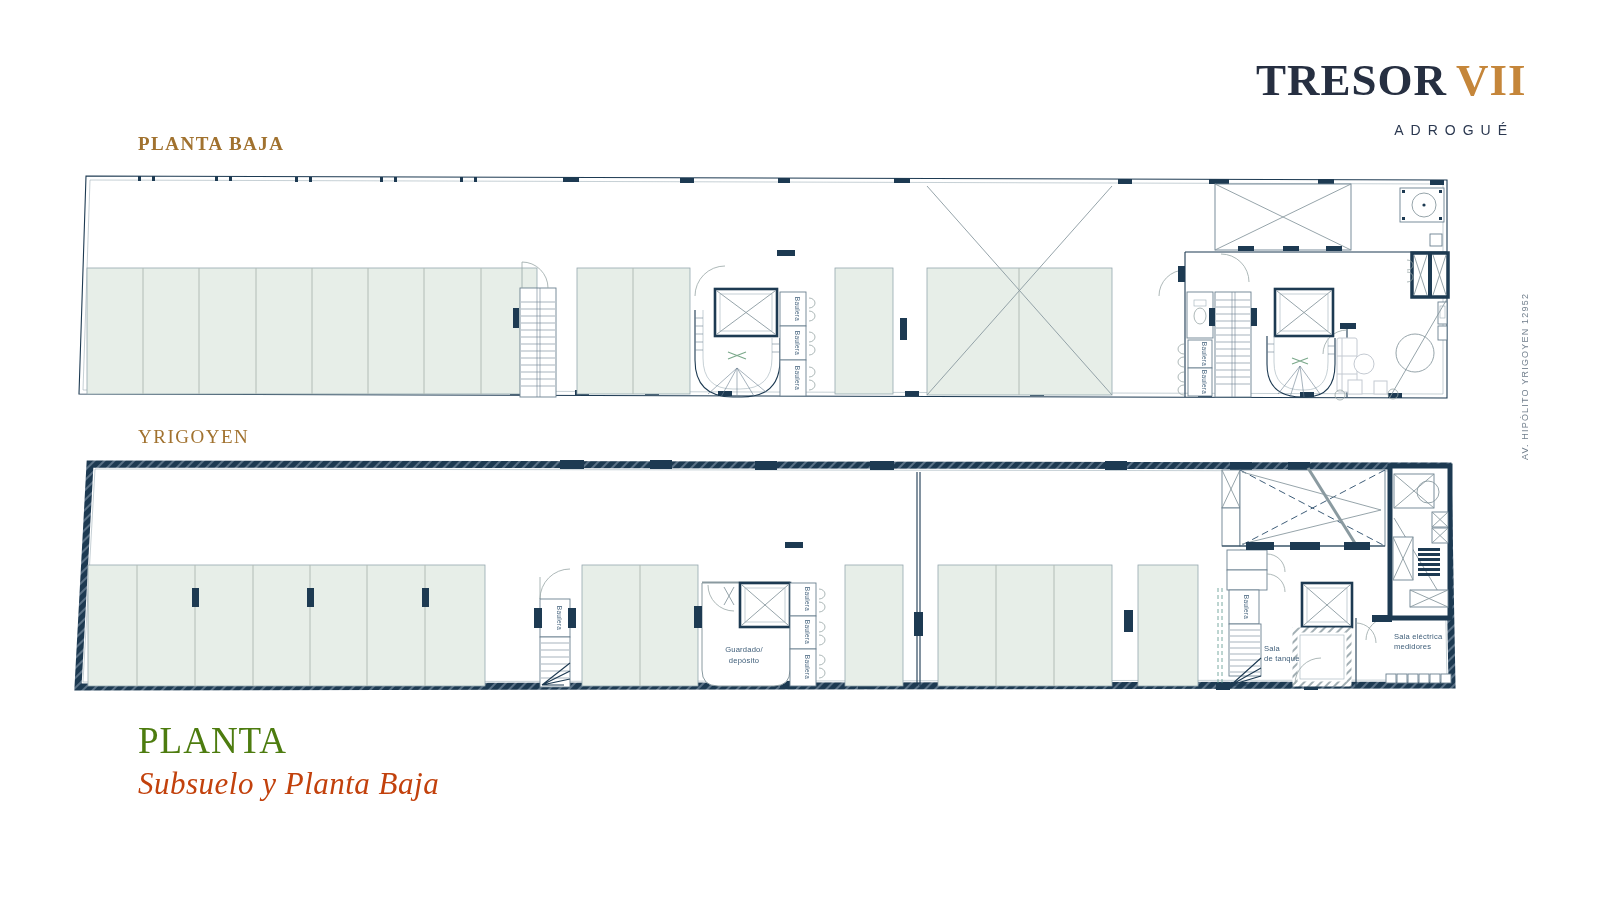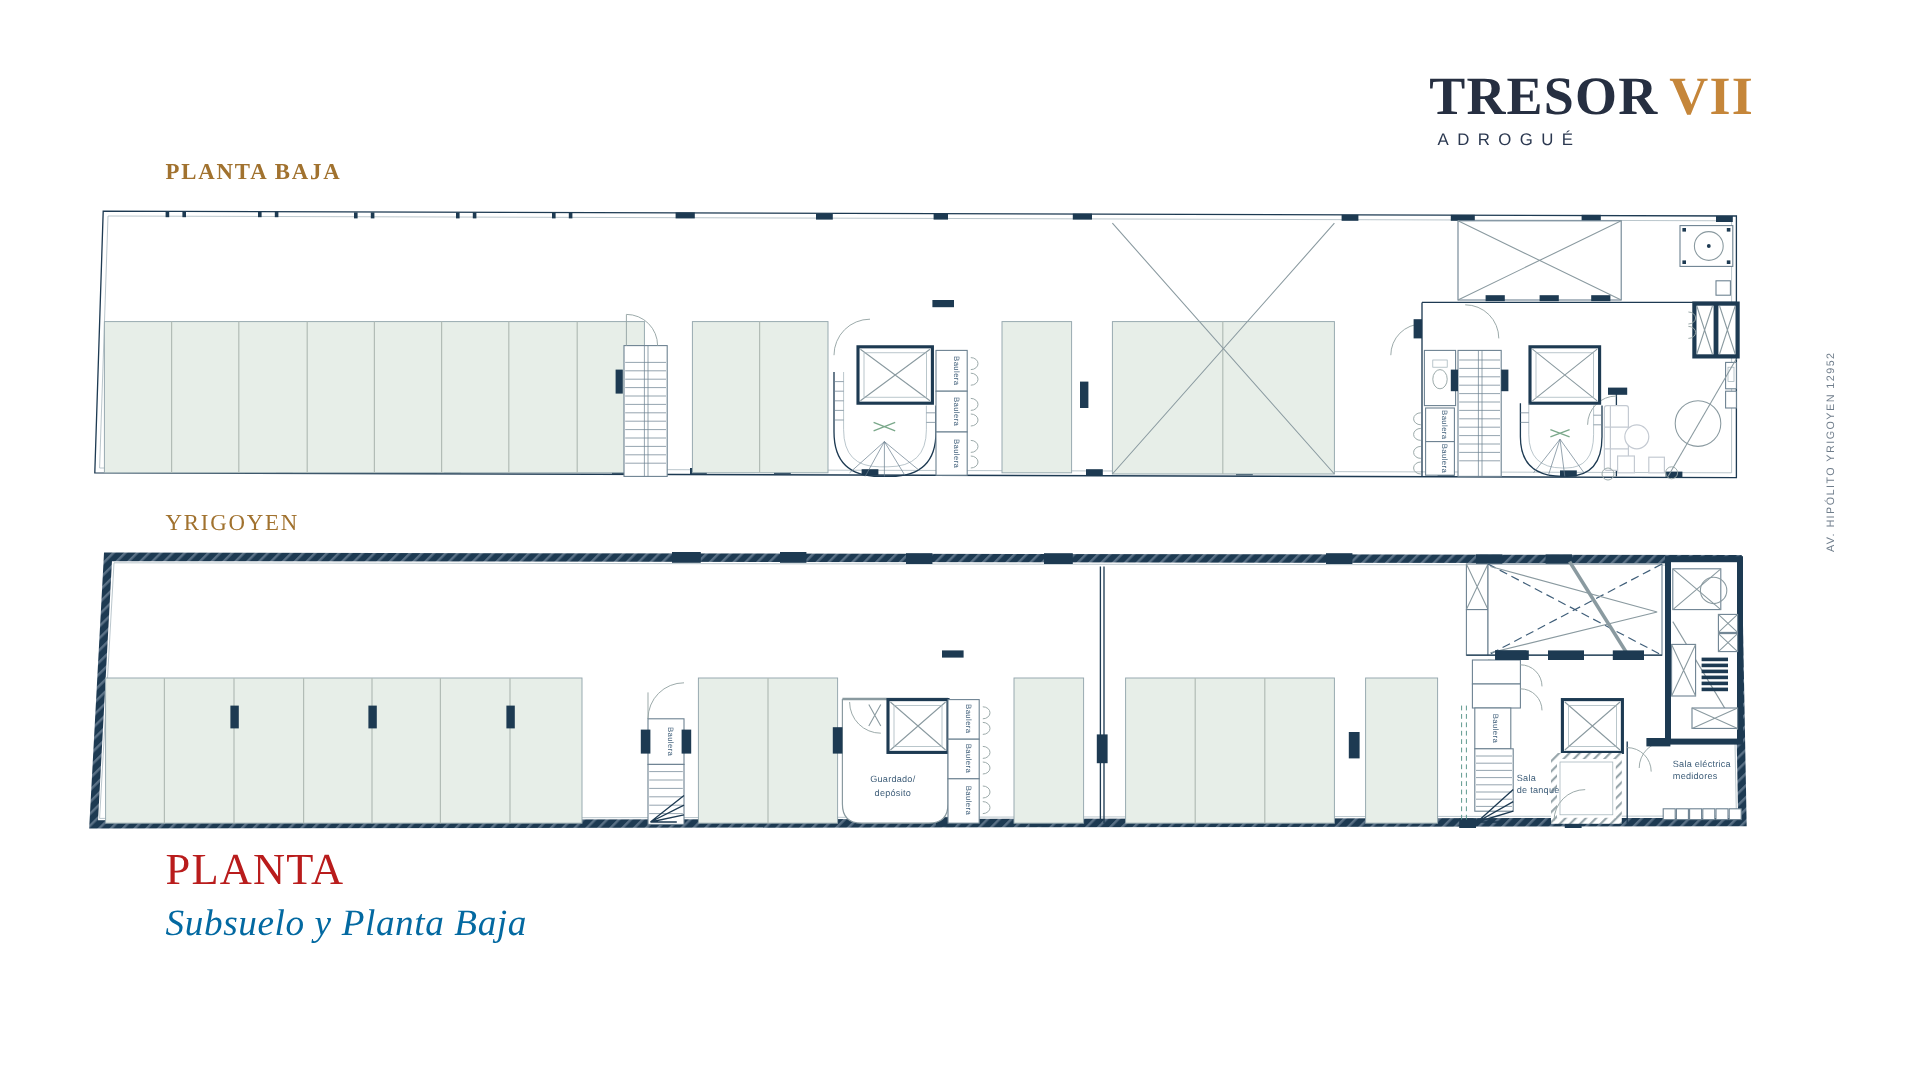--- a/index.html
+++ b/index.html
@@ -1,31 +1,31 @@
 <!DOCTYPE html>
 <html><head>
 <meta charset="utf-8">
 <style>
   html,body{margin:0;padding:0;background:#fff;}
   .page{position:relative;width:1600px;height:900px;background:#ffffff;overflow:hidden;
         font-family:"Liberation Serif","DejaVu Serif",serif;}
   
-  .logo{position:absolute;left:1191px;top:58px;width:258px;text-align:left;line-height:1;}
+  .logo{position:absolute;left:1256px;top:58px;width:258px;text-align:right;line-height:1;}
   .logo-main{font-size:45px;font-weight:700;letter-spacing:1px;color:#262f41;white-space:nowrap;}
   .logo-main .numeral{color:#c5863a;margin-left:9px;}
-  .logo-sub{margin-top:6px;font-family:"Liberation Sans","DejaVu Sans",sans-serif;
+  .logo-sub{margin-top:20px;font-family:"Liberation Sans","DejaVu Sans",sans-serif;
             font-size:14px;letter-spacing:7px;color:#2b3850;text-indent:7px;}
   
   .floor-label{position:absolute;left:138px;font-size:19px;letter-spacing:1.5px;color:#a1722f;}
   .floor-label.pb{top:133px;font-weight:bold;}
   .floor-label.sb{top:426px;}
   
   .footer{position:absolute;left:138px;top:704px;}
-  .footer-title{font-size:37px;color:#b91c1c;letter-spacing:1px;}
-  .footer-sub{font-size:31px;font-style:italic;color:#0369a1;margin-top:4px;letter-spacing:.5px;}
+  .footer-title{font-size:37px;color:#4d7c0f;letter-spacing:1px;margin-top:15px;}
+  .footer-sub{font-size:31px;font-style:italic;color:#c2410c;margin-top:4px;letter-spacing:.5px;}
   
   .side-text{position:absolute;left:1520px;top:310px;height:150px;
              writing-mode:vertical-rl;transform:rotate(180deg);
              font-family:"Liberation Sans","DejaVu Sans",sans-serif;
              font-size:9px;letter-spacing:1.2px;color:#707e8c;white-space:nowrap;}
   
   svg{position:absolute;overflow:visible;}
   #plan-pb{left:78px;top:168px;}
   #plan-sb{left:76px;top:458px;}
   .wline{fill:none;stroke:#1d3a52;stroke-width:1.1;}

